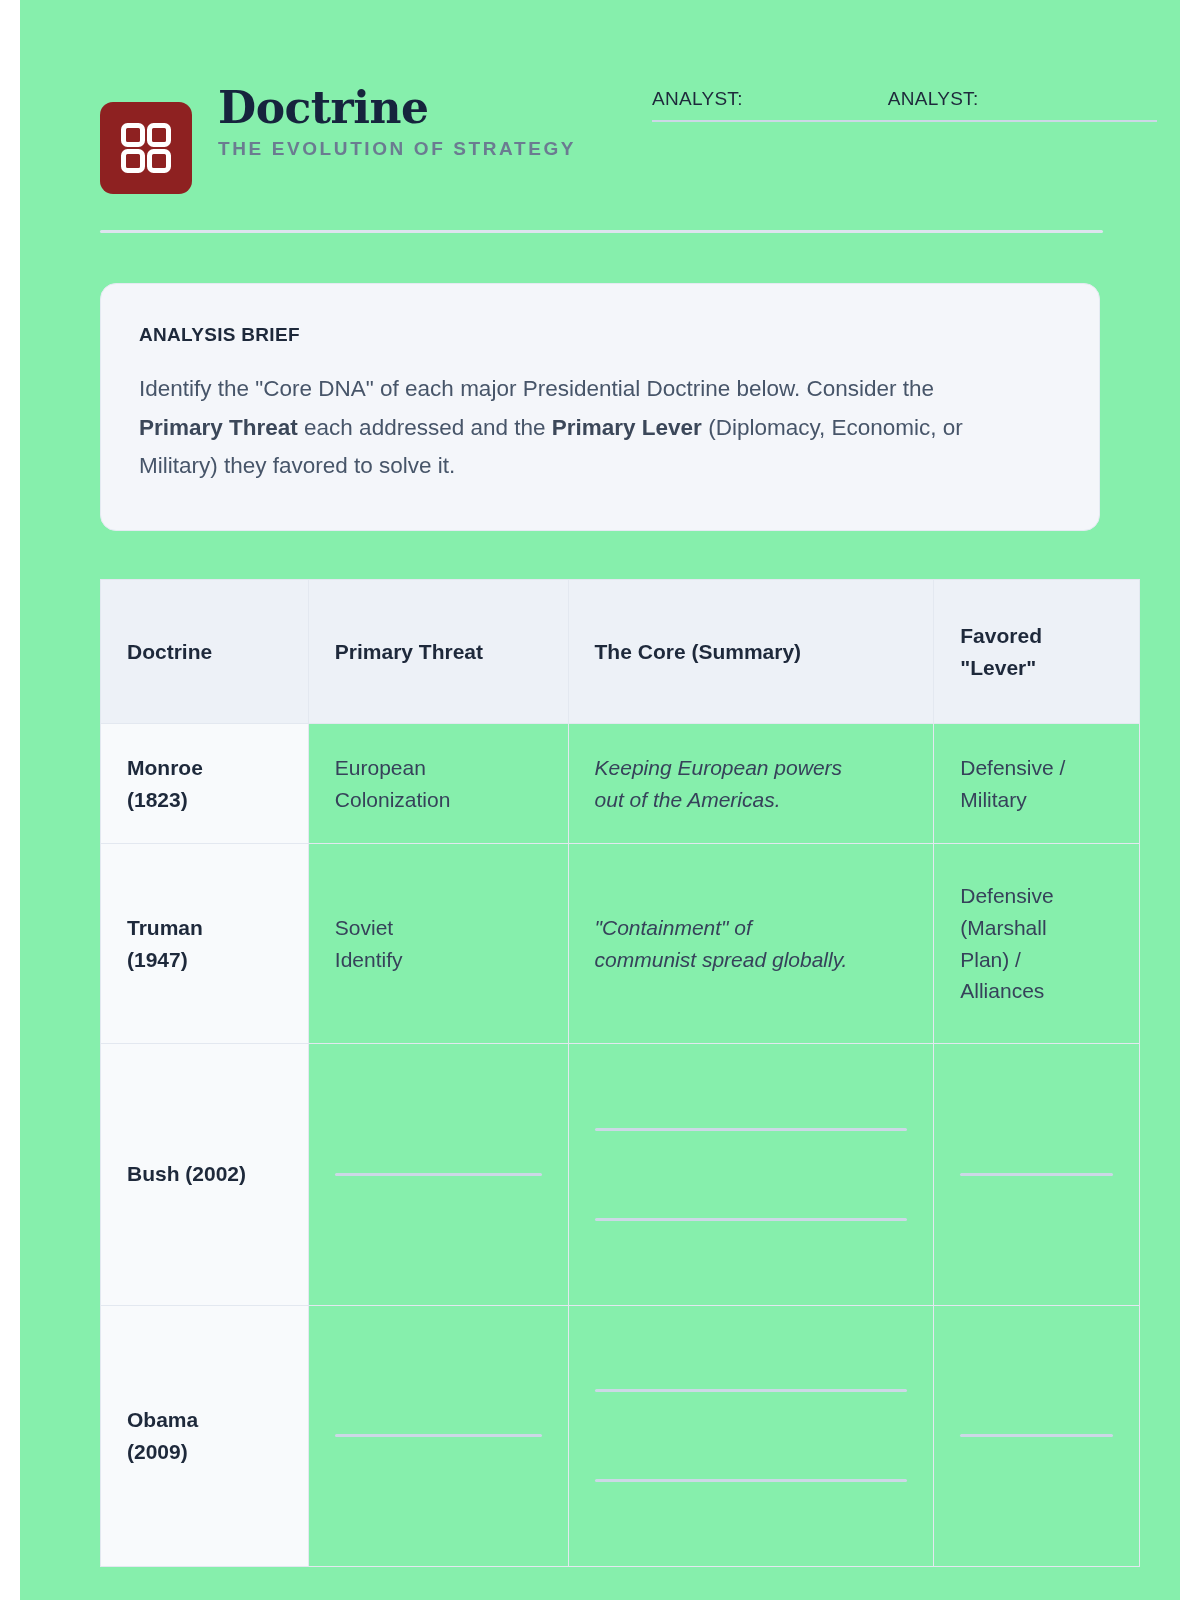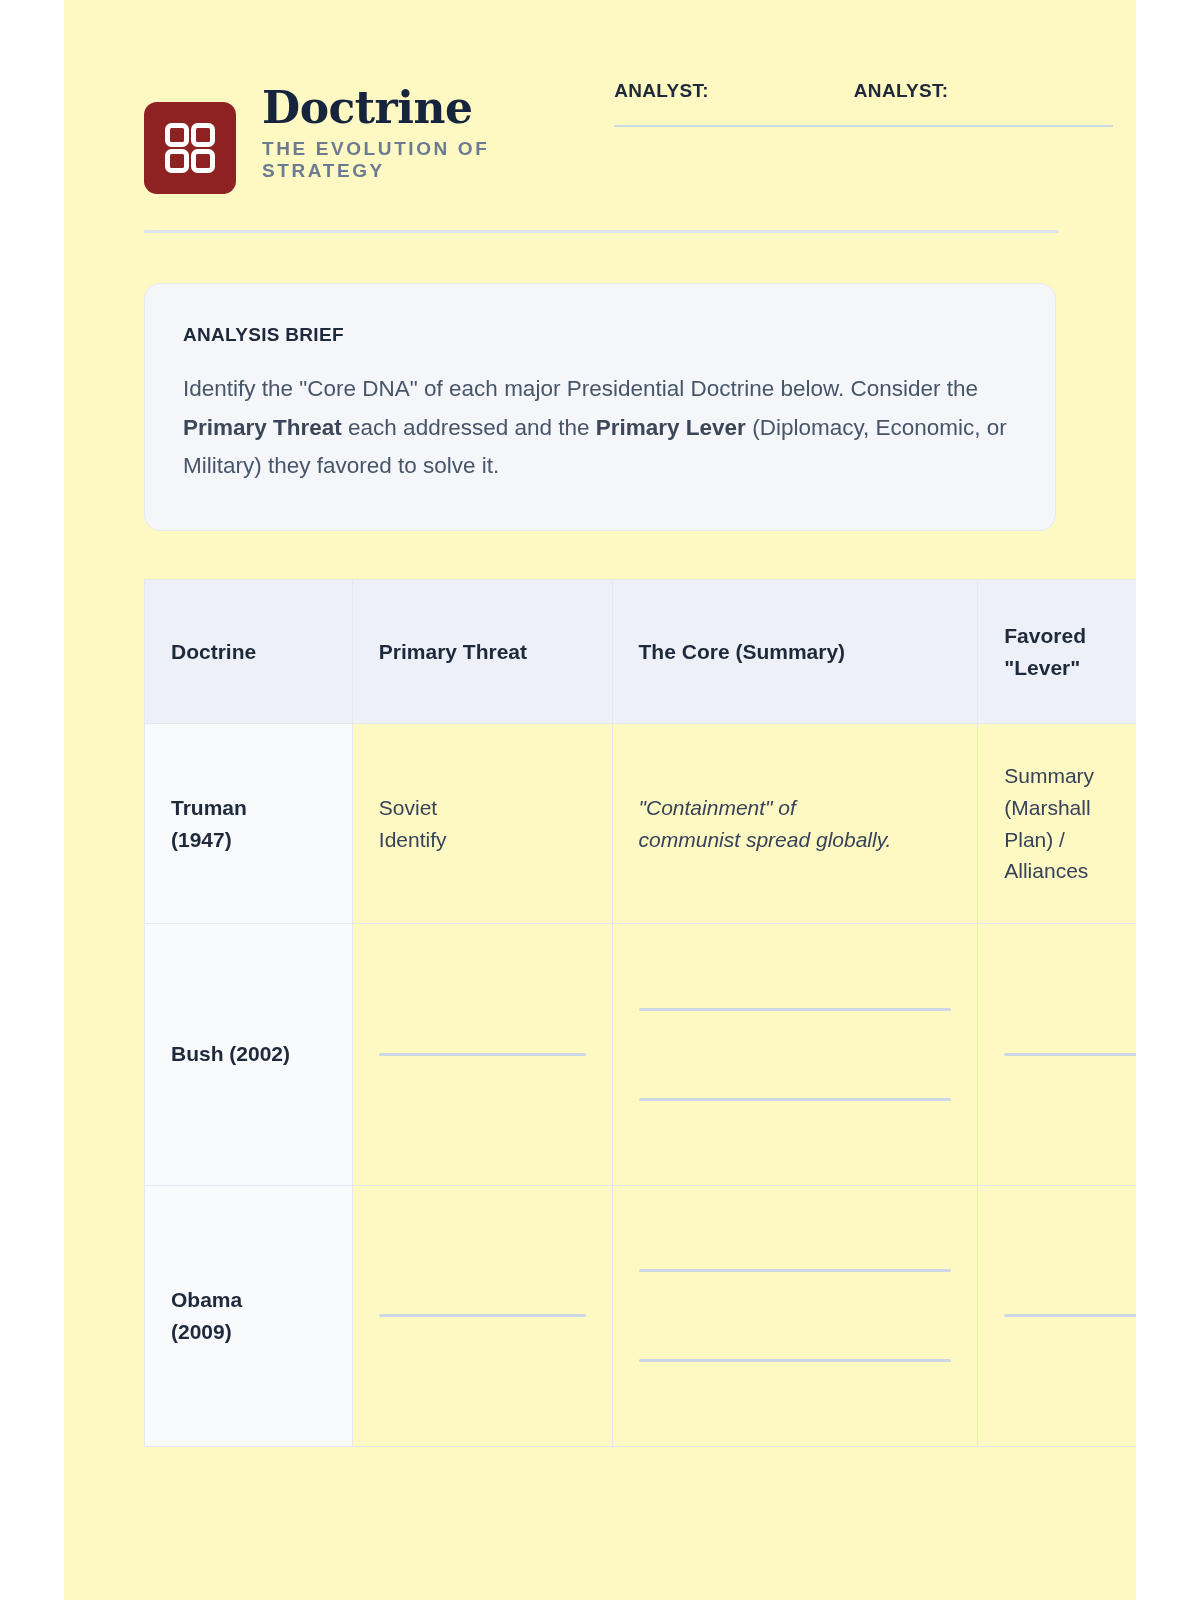--- a/index.html
+++ b/index.html
@@ -1,19 +1,19 @@
 <!DOCTYPE html>
 <html style="--accent-red: #8e2121; --title-navy: #16243d; --heading-text: #1e293b; --body-text: #475569; --table-text: #36425a; --muted-subtitle: #6b7b91; --box-bg: #f4f6fa; --box-border: #e5eaf2; --table-border: #e3e8f0; --thead-bg: #edf1f7; --first-col-bg: #f8fafc; --write-line: #ccd8e6; --divider: #dde4ee;"><head>
 <meta charset="utf-8">
 <style>
   * { margin:0; padding:0; box-sizing:border-box; }
   html,body { background:#ffffff; }
   .page {
-    position:relative; width:1072px; height:1600px; margin:0 auto;
-    background:#fef9c3; overflow:hidden;
+    position:relative; width:1160px; height:1600px; margin:0 auto;
+    background:#86efac; overflow:hidden;
     font-family:"Liberation Sans", sans-serif;
     color:var(--table-text, #36425a);
   }
   
   .topbar {
     display:flex; justify-content:space-between; align-items:flex-start;
     padding:78px 23px 0 80px;
   }
   .brand { display:flex; gap:26px; }
   .logo {
@@ -24,23 +24,23 @@
   .titles h1 {
     font-family:"DejaVu Serif", serif;
     font-size:44px; line-height:1.36; font-weight:700;
     color:var(--title-navy, #16243d); letter-spacing:-0.5px;
   }
   .subtitle {
     margin-top:0; font-size:19px; font-weight:700; letter-spacing:2.6px;
     color:var(--muted-subtitle, #6b7b91);
   }
   .meta {
-    width:505px; margin-top:2px; display:flex; align-items:baseline;
-    padding-bottom:23px; border-bottom:2px solid var(--write-line, #ccd8e6);
-    font-size:19px; font-weight:700; color:var(--heading-text, #1e293b);
+    width:505px; margin-top:10px; display:flex; align-items:baseline;
+    padding-bottom:10px; border-bottom:2px solid var(--write-line, #ccd8e6);
+    font-size:19px; font-weight:400; color:var(--heading-text, #1e293b);
     letter-spacing:0.3px;
   }
   .meta .spacer1 { width:145px; }
   .meta .spacer2 { flex:1; }
   
   .divider {
     height:3px; margin:36px 77px 0 80px; border-radius:2px;
     background:var(--divider, #dde4ee);
   }
   
@@ -138,28 +138,38 @@
     <thead>
       <tr>
         <th>Doctrine</th>
         <th>Primary Threat</th>
         <th>The Core (Summary)</th>
         <th>Favored
 "Lever"</th>
       </tr>
     </thead>
     <tbody>
+      <tr class="r-monroe">
+        <td class="doctrine-name">Monroe
+(1823)</td>
+        <td>European
+Colonization</td>
+        <td class="goal">Keeping European powers
+out of the Americas.</td>
+        <td>Defensive /
+Military</td>
+      </tr>
       <tr class="r-truman">
         <td class="doctrine-name">Truman
 (1947)</td>
         <td>Soviet
 Identify</td>
         <td class="goal">"Containment" of
 communist spread globally.</td>
-        <td>Summary
+        <td>Defensive
 (Marshall
 Plan) /
 Alliances</td>
       </tr>
       <tr class="r-bush">
         <td class="doctrine-name">Bush (2002)</td>
         <td>
           <div class="blank-line"></div>
         </td>
         <td>

